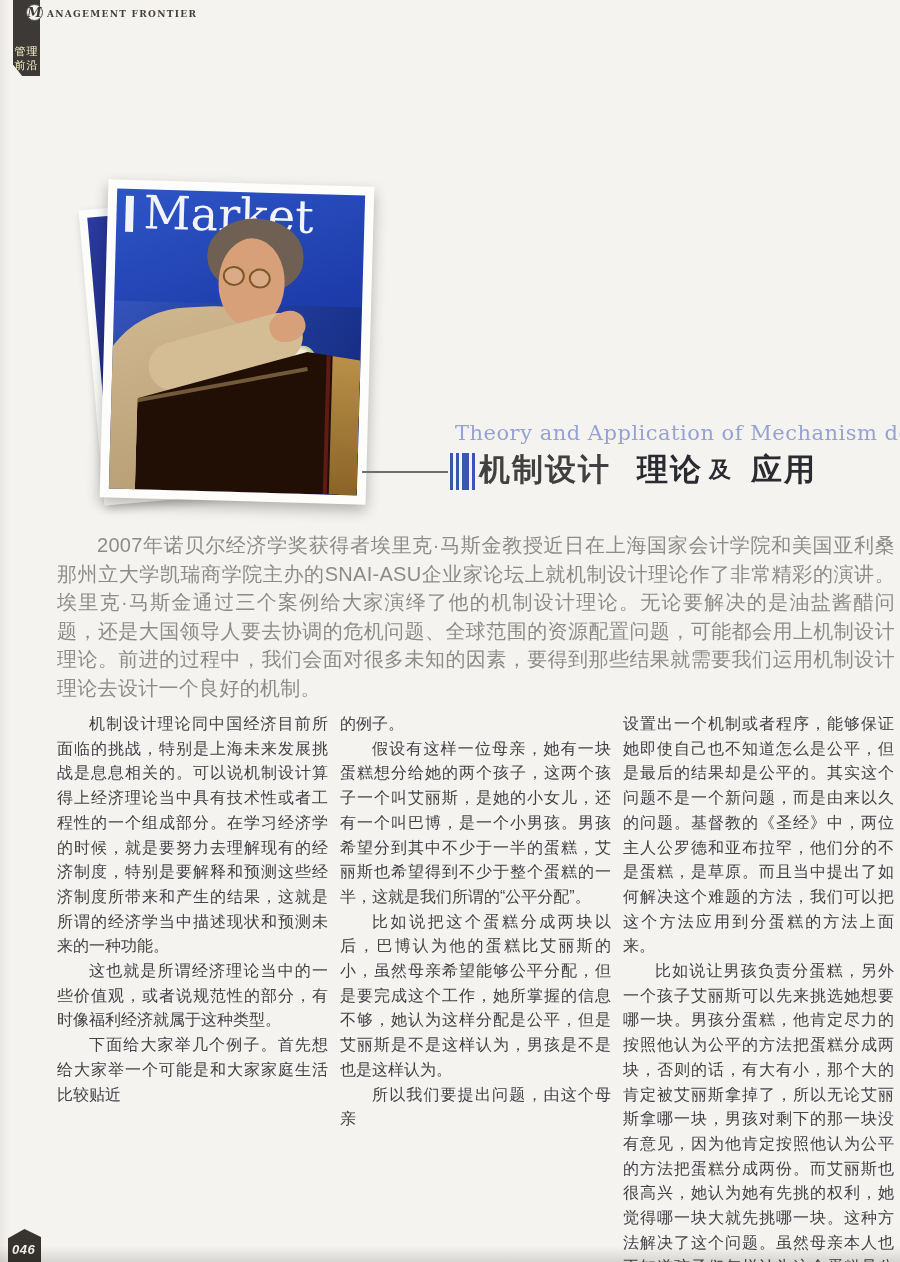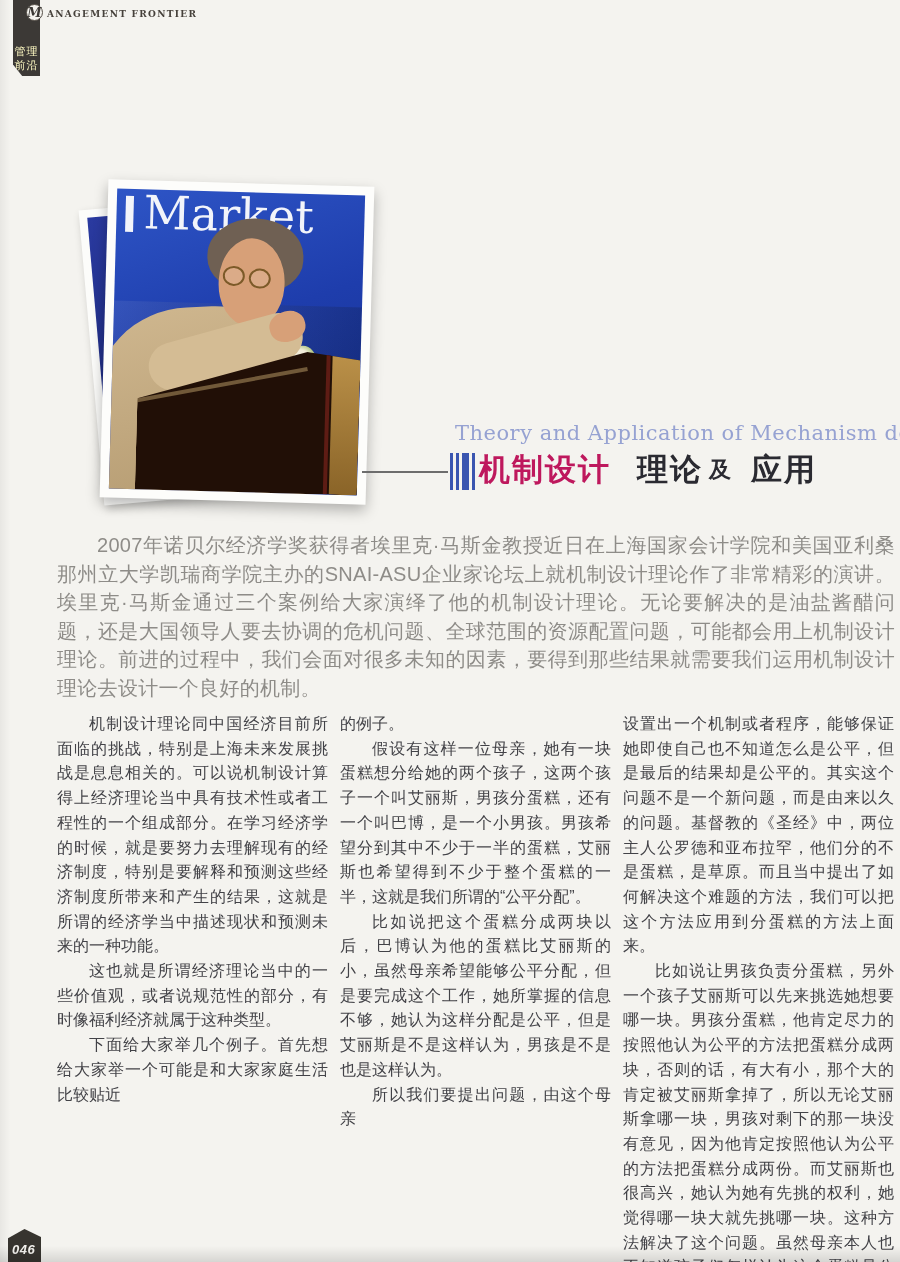--- a/index.html
+++ b/index.html
@@ -99,21 +99,21 @@
   .title-bars { position:absolute; left:450px; top:453px; height:37px; display:flex; gap:3px; z-index:3; }
   .title-bars i { display:block; height:100%; background:#3a55b0; }
   .bar-a { width:3px; } .bar-b { width:3px; } .bar-c { width:7px; } .bar-d { width:3px; }
   .title-en {
     position:absolute; left:455px; top:421px;
     font-family:"DejaVu Serif","Liberation Serif",serif;
     font-size:21px; color:#96a2d2; letter-spacing:.5px; white-space:nowrap;
   }
   .title-cn { position:absolute; left:479px; top:449px; white-space:nowrap;
     font-weight:bold; font-size:31px; letter-spacing:2px; }
-  .title-cn .t-blue { color:#be185d; }
+  .title-cn .t-blue { color:#404040; }
   .title-cn .t-dark { color:#2a2a31; margin-left:26px; }
   .title-cn .t-small { font-size:22px; font-weight:bold; color:#2a2a31; margin:0 6px; vertical-align:3px; }
 
   
   .intro {
     position:absolute; left:57px; top:531px; width:838px;
     font-size:20px; line-height:28.5px; color:#8e8c88;
     text-align:justify; text-indent:2em; letter-spacing:.3px;
   }
 
@@ -185,21 +185,21 @@
 <div class="intro">2007年诺贝尔经济学奖获得者埃里克·马斯金教授近日在上海国家会计学院和美国亚利桑那州立大学凯瑞商学院主办的SNAI-ASU企业家论坛上就机制设计理论作了非常精彩的演讲。埃里克·马斯金通过三个案例给大家演绎了他的机制设计理论。无论要解决的是油盐酱醋问题，还是大国领导人要去协调的危机问题、全球范围的资源配置问题，可能都会用上机制设计理论。前进的过程中，我们会面对很多未知的因素，要得到那些结果就需要我们运用机制设计理论去设计一个良好的机制。</div>
 
 <div class="columns">
   <div class="col">
     <p class="indent">机制设计理论同中国经济目前所面临的挑战，特别是上海未来发展挑战是息息相关的。可以说机制设计算得上经济理论当中具有技术性或者工程性的一个组成部分。在学习经济学的时候，就是要努力去理解现有的经济制度，特别是要解释和预测这些经济制度所带来和产生的结果，这就是所谓的经济学当中描述现状和预测未来的一种功能。</p>
     <p class="indent">这也就是所谓经济理论当中的一些价值观，或者说规范性的部分，有时像福利经济就属于这种类型。</p>
     <p class="indent">下面给大家举几个例子。首先想给大家举一个可能是和大家家庭生活比较贴近</p>
   </div>
   <div class="col">
     <p>的例子。</p>
-    <p class="indent">假设有这样一位母亲，她有一块蛋糕想分给她的两个孩子，这两个孩子一个叫艾丽斯，男孩分蛋糕，还有一个叫巴博，是一个小男孩。男孩希望分到其中不少于一半的蛋糕，艾丽斯也希望得到不少于整个蛋糕的一半，这就是我们所谓的“公平分配”。</p>
+    <p class="indent">假设有这样一位母亲，她有一块蛋糕想分给她的两个孩子，这两个孩子一个叫艾丽斯，是她的小女儿，还有一个叫巴博，是一个小男孩。男孩希望分到其中不少于一半的蛋糕，艾丽斯也希望得到不少于整个蛋糕的一半，这就是我们所谓的“公平分配”。</p>
     <p class="indent">比如说把这个蛋糕分成两块以后，巴博认为他的蛋糕比艾丽斯的小，虽然母亲希望能够公平分配，但是要完成这个工作，她所掌握的信息不够，她认为这样分配是公平，但是艾丽斯是不是这样认为，男孩是不是也是这样认为。</p>
     <p class="indent">所以我们要提出问题，由这个母亲</p>
   </div>
   <div class="col">
     <p>设置出一个机制或者程序，能够保证她即使自己也不知道怎么是公平，但是最后的结果却是公平的。其实这个问题不是一个新问题，而是由来以久的问题。基督教的《圣经》中，两位主人公罗德和亚布拉罕，他们分的不是蛋糕，是草原。而且当中提出了如何解决这个难题的方法，我们可以把这个方法应用到分蛋糕的方法上面来。</p>
     <p class="indent">比如说让男孩负责分蛋糕，另外一个孩子艾丽斯可以先来挑选她想要哪一块。男孩分蛋糕，他肯定尽力的按照他认为公平的方法把蛋糕分成两块，否则的话，有大有小，那个大的肯定被艾丽斯拿掉了，所以无论艾丽斯拿哪一块，男孩对剩下的那一块没有意见，因为他肯定按照他认为公平的方法把蛋糕分成两份。而艾丽斯也很高兴，她认为她有先挑的权利，她觉得哪一块大就先挑哪一块。这种方法解决了这个问题。虽然母亲本人也不知道孩子们怎样认为这个蛋糕是公平分配了，但是她</p>
   </div>
 </div>
 
 <div class="page-num-tab">046</div>

